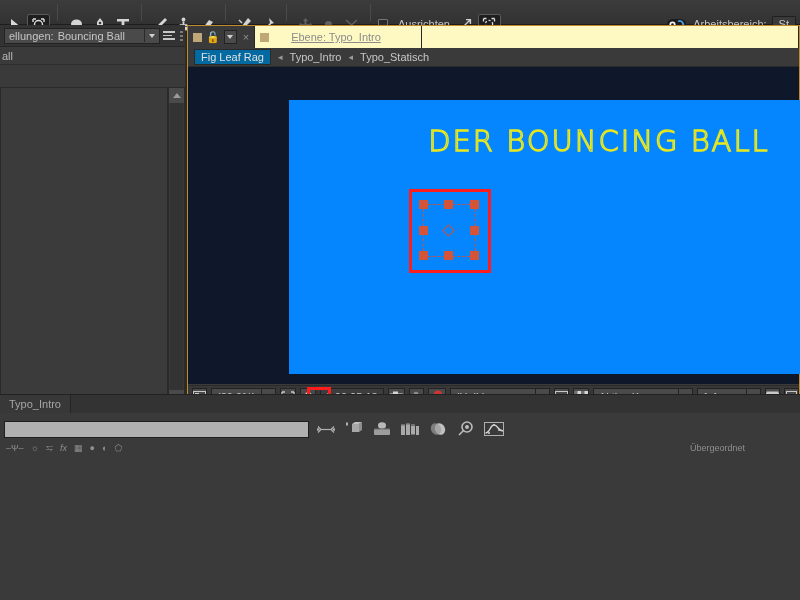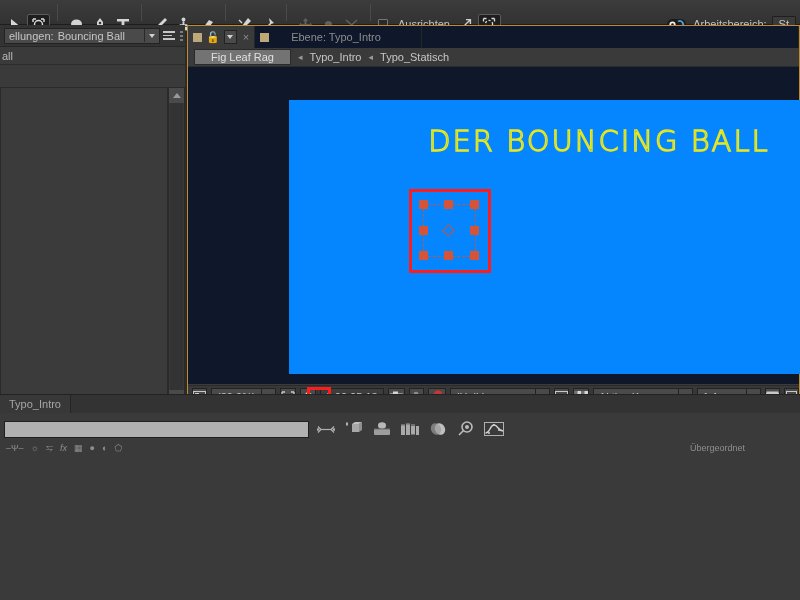--- a/index.html
+++ b/index.html
@@ -68,28 +68,28 @@
   .caret-up{width:0;height:0;border-left:4px solid transparent;border-right:4px solid transparent;border-bottom:5px solid #9a9a9a;}
   .caret-dn{width:0;height:0;border-left:4px solid transparent;border-right:4px solid transparent;border-top:5px solid #9a9a9a;}
   .sc-track{flex:1;width:13px;background:#333;margin:0;}
 
   
   #compPanel { left:187px; top:25px; width:613px; height:383px; background:#3a3a3a;
      border:1px solid #c08a2e; }
   .comp-tabs{height:22px;display:flex;align-items:stretch;background:#313131;}
   .comp-tab{display:flex;align-items:center;gap:4px;padding:0 5px;border-right:1px solid #272727;}
   .comp-tab.active{background:#3a3a3a;}
-  .comp-tab.inactive{background:#0f172a;color:#8c8c8c;}
+  .comp-tab.inactive{background:#fef9c3;color:#8c8c8c;text-decoration:underline;}
   .lockico{color:#c9a24b;font-size:11px;}
   .comp-name-box{background:#4a4a4a;border:1px solid #262626;height:16px;display:flex;align-items:center;
     padding:0 5px;color:#cfcfcf;white-space:nowrap;}
   .crumbs{height:19px;display:flex;align-items:center;gap:7px;padding-left:6px;background:#3a3a3a;
      border-bottom:1px solid #2b2b2b;}
   .crumb{color:#c6c6c6;}
-  .crumb.first{background:#737373;border:1px solid #2a2a2a;padding:1px 16px;color:#e0e0e0;}
+  .crumb.first{background:#0369a1;border:1px solid #2a2a2a;padding:1px 6px;color:#e0e0e0;}
   .crumb-arrow{color:#9a9a9a;font-size:9px;}
   .stage{position:absolute;left:0;right:0;top:41px;bottom:23px;background:#0f172a;}
   .canvas{position:absolute;left:101px;top:33px;width:511px;height:274px;background:#0586fe;}
   .comptext{position:absolute;left:120px;top:24px;width:380px;text-align:center;
     font-family:"DejaVu Sans", sans-serif; font-size:29px; letter-spacing:2px;
     color:transparent; -webkit-text-stroke:1.3px #e8e81e; font-weight:300;}
   
   .selbox{position:absolute;left:231px;top:133px;width:60px;height:60px;}
   .handle{position:absolute;width:9px;height:9px;background:#d4543a;}
   .dashed-h{position:absolute;height:1px;border-top:1px dashed #c9533b;}

